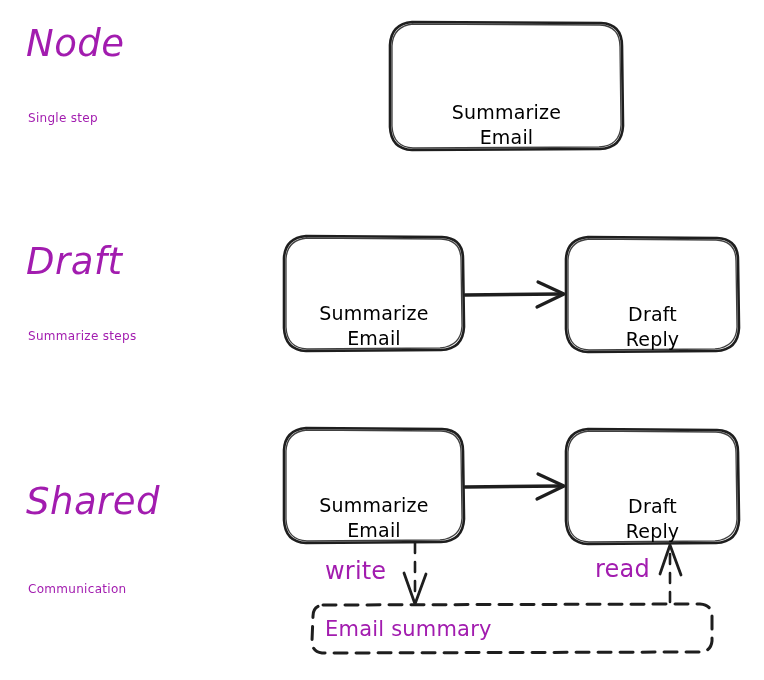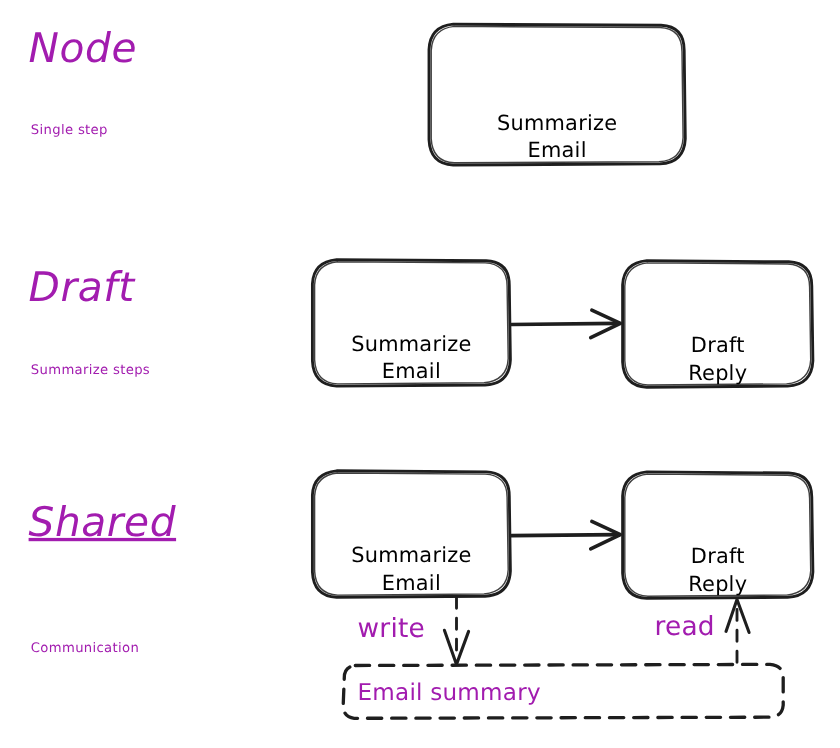--- a/index.html
+++ b/index.html
@@ -117,21 +117,21 @@
     <div>Email</div>
   </div>
 </div>
 <div class="node-box" style="left:566px;top:237px;width:173px;height:115px;">
   <div class="box-text">
     <div>Draft</div>
     <div>Reply</div>
   </div>
 </div>
 
-<div class="lbl section-title" style="left:14px;top:453px;text-decoration:underline;">Shared</div>
+<div class="lbl section-title" style="left:14px;top:480px;">Shared</div>
 <div class="lbl section-sub" style="left:16px;top:582px;">Communication</div>
 
 <div class="node-box" style="left:284px;top:428px;width:180px;height:115px;">
   <div class="box-text">
     <div>Summarize</div>
     <div>Email</div>
   </div>
 </div>
 <div class="node-box" style="left:566px;top:429px;width:173px;height:115px;">
   <div class="box-text">

